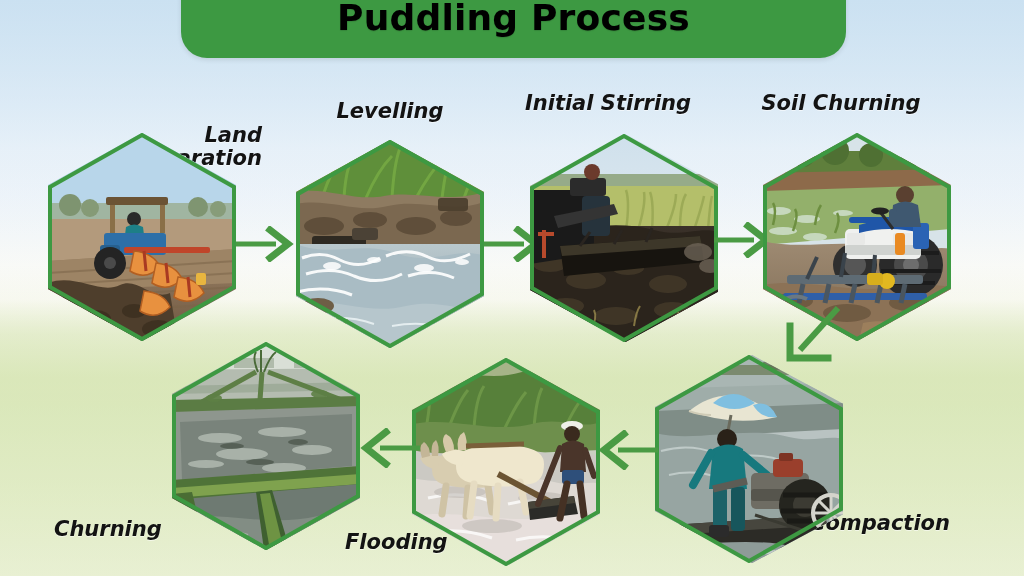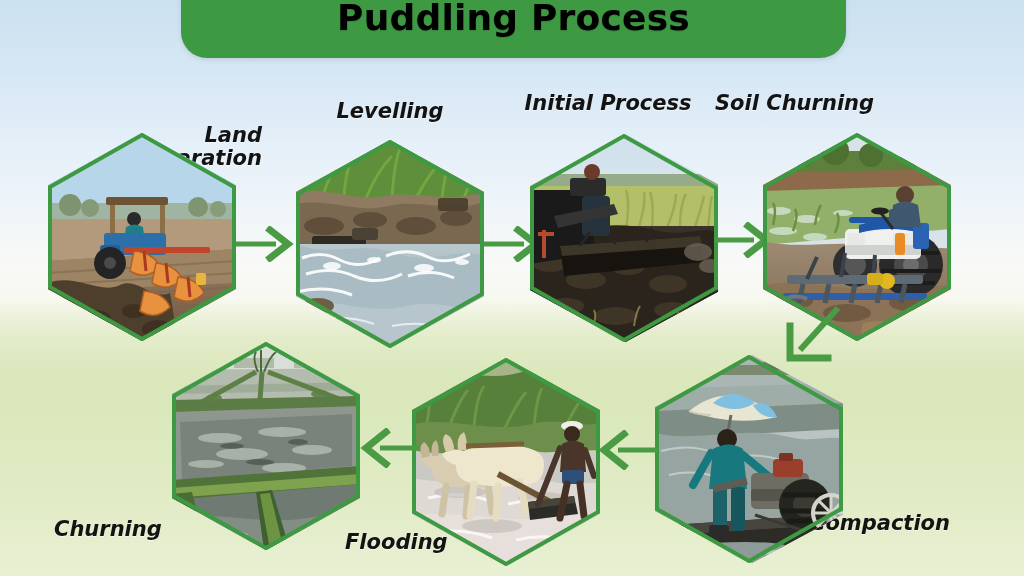--- a/index.html
+++ b/index.html
@@ -255,21 +255,21 @@
   </svg>
 </div>
 
 <div class="arrow" style="left:484px;top:226px;">
   <svg width="60" height="36" viewBox="0 0 60 36">
     <path d="M0 18 L40 18" stroke="#4a9b44" stroke-width="5" fill="none"></path>
     <path d="M34 4 L52 18 L34 32" stroke="#4a9b44" stroke-width="7" fill="none" stroke-linecap="square"></path>
   </svg>
 </div>
 
-<div class="label" style="left:508px;top:92px;width:200px;text-align:center;">Initial Process</div>
+<div class="label" style="left:508px;top:92px;width:200px;text-align:center;">Initial Stirring</div>
 <div class="hex" style="left:530px;top:134px;">
   <svg viewBox="0 0 188 208">
     <g clip-path="url(#hexclip)">
       <rect width="188" height="208" fill="url(#skyPale)"></rect>
 
       <rect y="40" width="188" height="16" fill="#8ba177" opacity=".85"></rect>
 
       <rect y="52" width="188" height="44" fill="#b4bf6a"></rect>
       <g stroke="#9aa855" stroke-width="2.5" fill="none" opacity=".9">
         <path d="M96 96 q4 -28 0 -40"></path>
@@ -328,21 +328,21 @@
   </svg>
 </div>
 
 <div class="arrow" style="left:714px;top:222px;">
   <svg width="60" height="36" viewBox="0 0 60 36">
     <path d="M0 18 L40 18" stroke="#4a9b44" stroke-width="5" fill="none"></path>
     <path d="M34 4 L52 18 L34 32" stroke="#4a9b44" stroke-width="7" fill="none" stroke-linecap="square"></path>
   </svg>
 </div>
 
-<div class="label" style="left:715px;top:92px;width:200px;">Soil Churning</div>
+<div class="label" style="left:741px;top:92px;width:200px;text-align:center;">Soil Churning</div>
 <div class="hex" style="left:763px;top:133px;">
   <svg viewBox="0 0 188 208">
     <g clip-path="url(#hexclip)">
       <rect width="188" height="208" fill="#d7e3e8"></rect>
 
       <rect y="18" width="188" height="22" fill="#5f7f3c"></rect>
       <g fill="#4f7033">
         <circle cx="40" cy="22" r="12"></circle>
           <circle cx="72" cy="18" r="14"></circle>
           <circle cx="108" cy="22" r="12"></circle>

